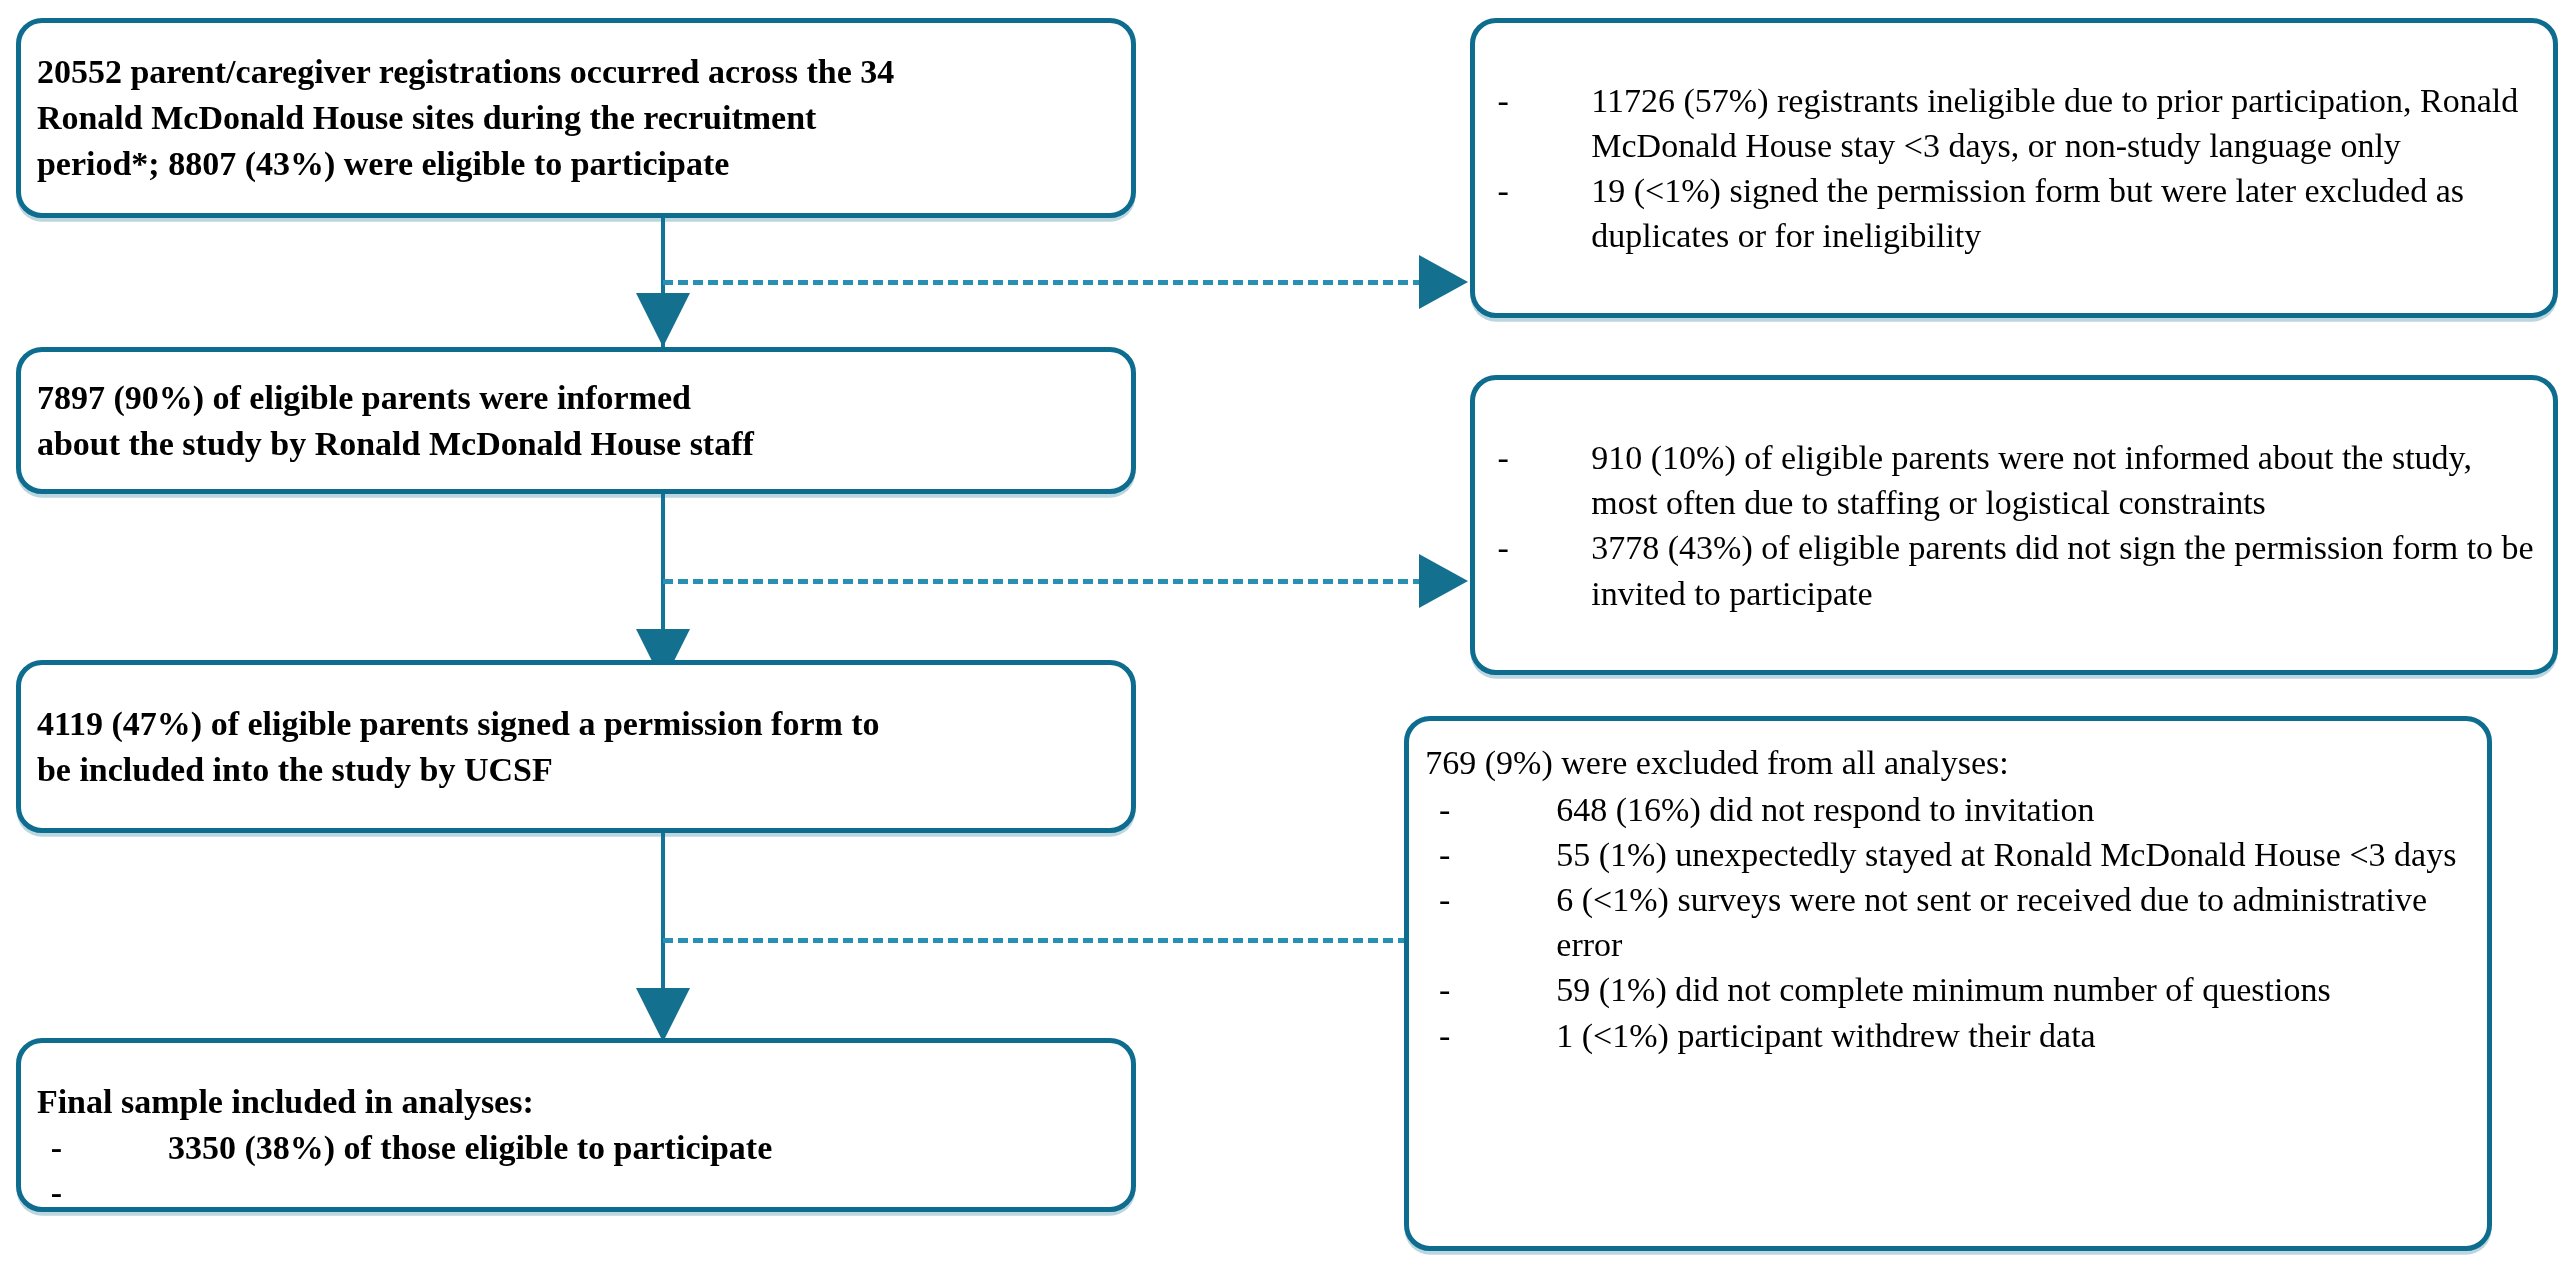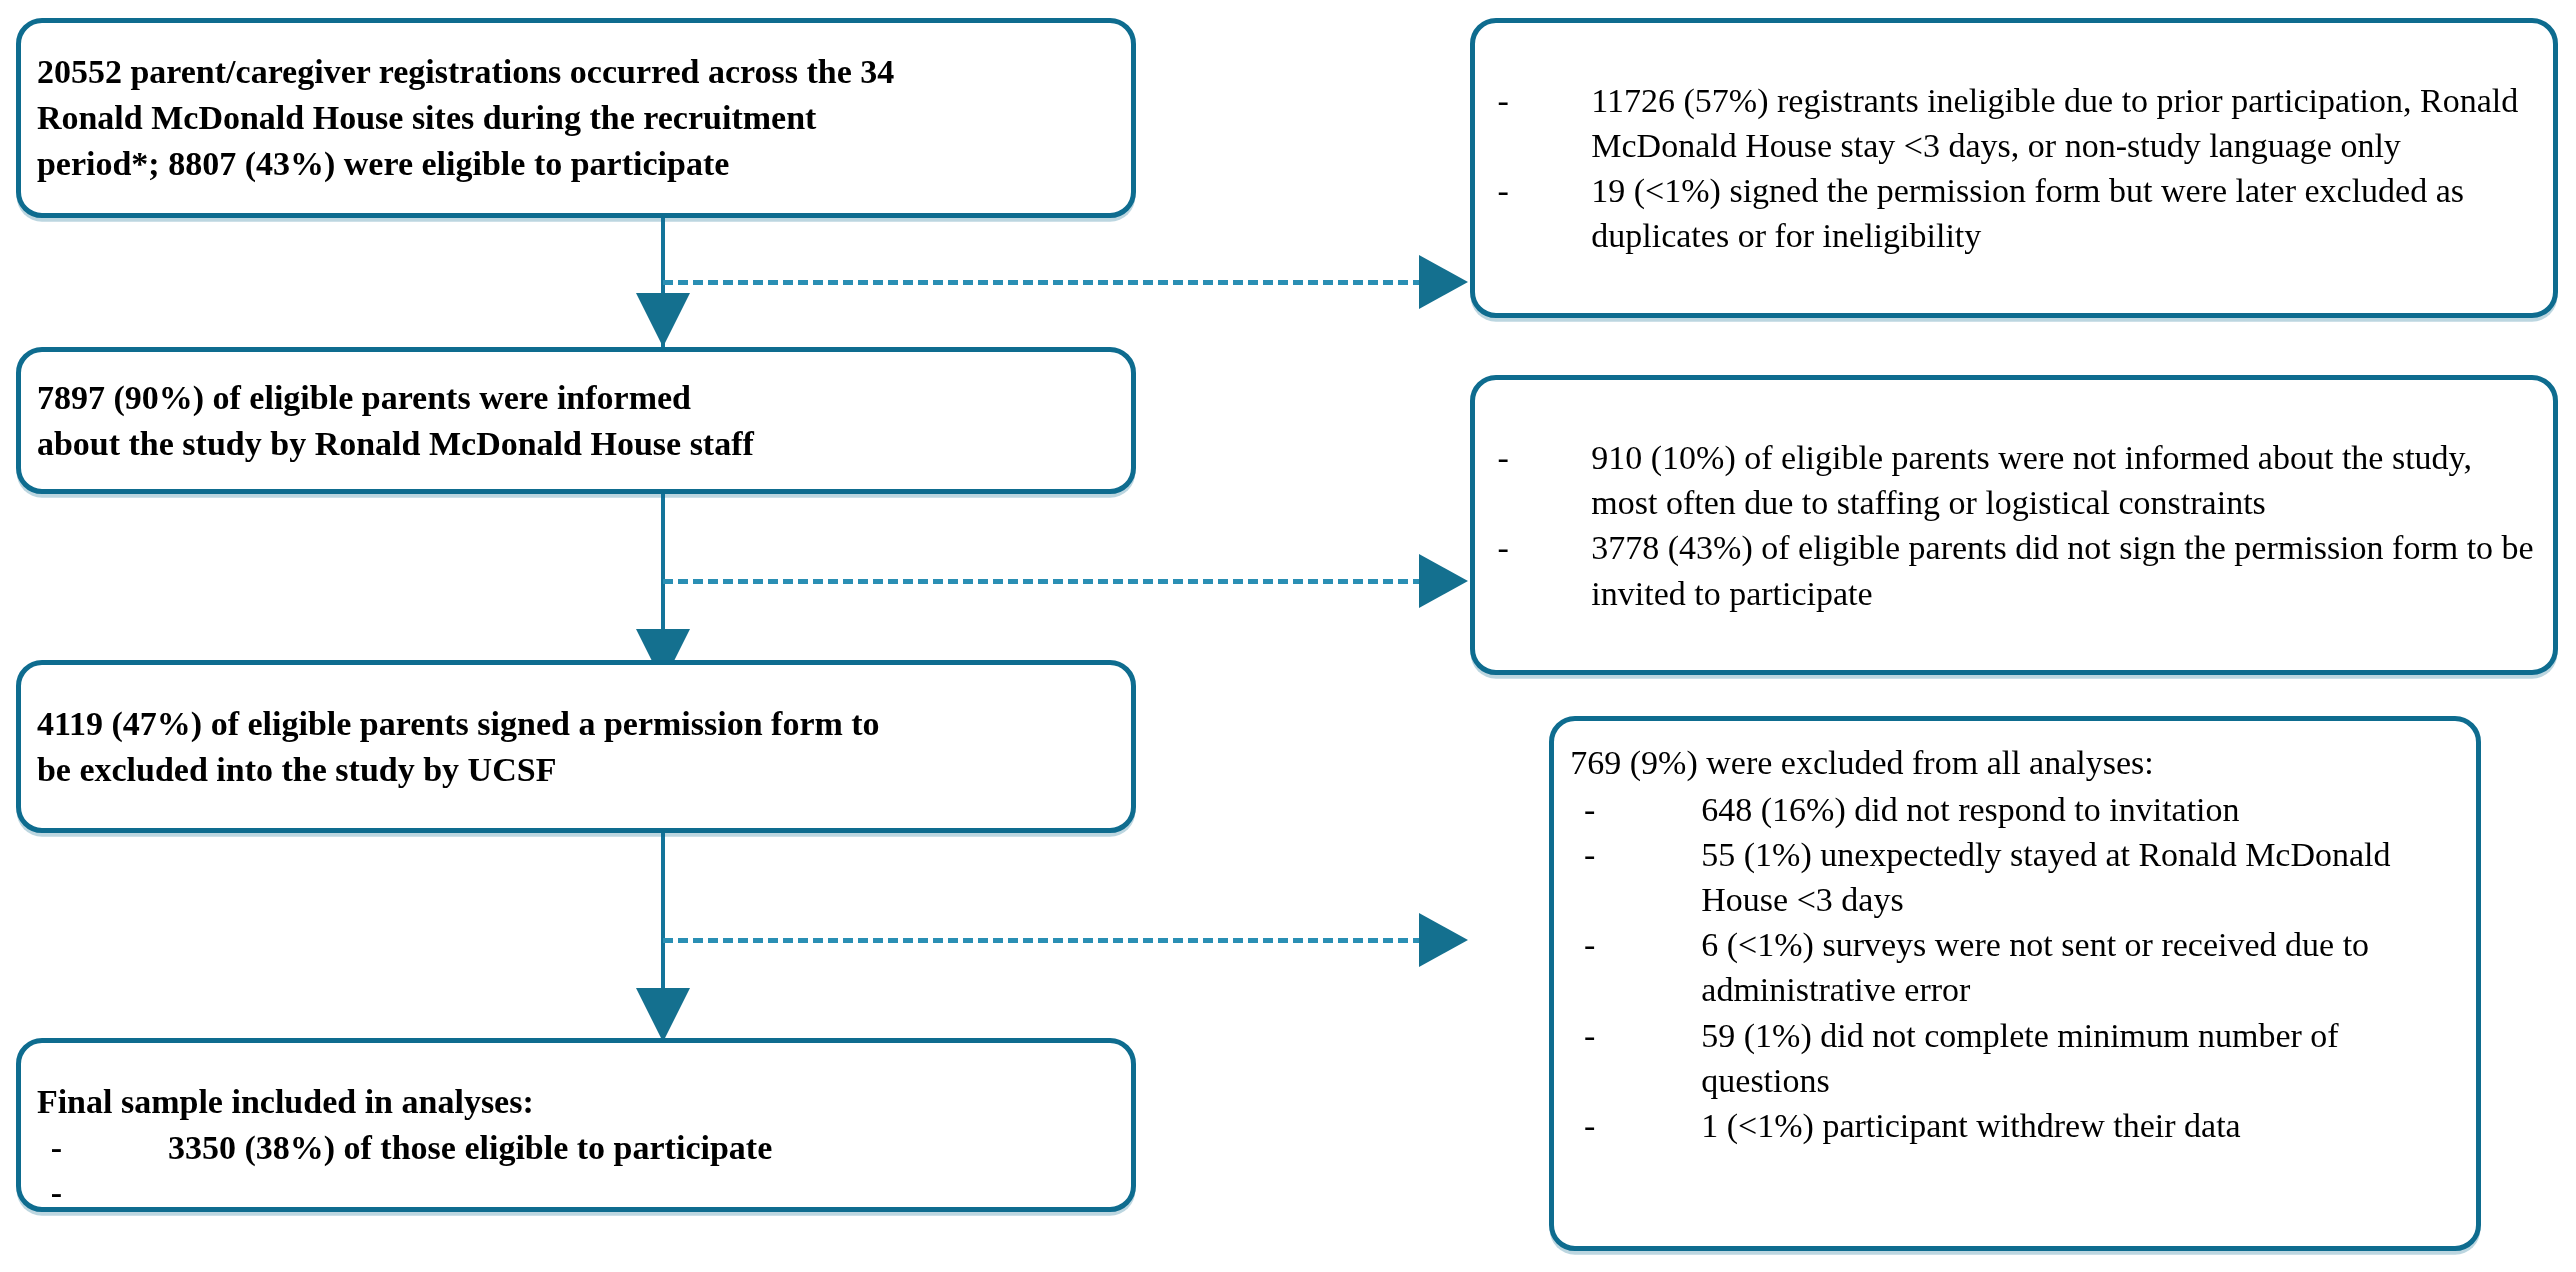--- a/index.html
+++ b/index.html
@@ -111,21 +111,21 @@
   <div class="box" style="left:15.6px;top:347px;width:1120px;height:147px;">
     <div class="box-inner">
       <div class="line">7897 (90%) of eligible parents were informed</div>
       <div class="line">about the study by Ronald McDonald House staff</div>
     </div>
   </div>
 
   <div class="box" style="left:15.6px;top:660px;width:1120px;height:173px;">
     <div class="box-inner">
       <div class="line">4119 (47%) of eligible parents signed a permission form to</div>
-      <div class="line">be excluded into the study by UCSF</div>
+      <div class="line">be included into the study by UCSF</div>
     </div>
   </div>
 
   <div class="box" style="left:15.6px;top:1038px;width:1120px;height:174px;">
     <div class="box-inner">
       <div class="line bold">Final sample included in analyses:</div>
       <ul class="blist">
         <li class="bitem indent-lg bold">
           <span class="dash">-</span>
           <span>3350 (38%) of those eligible to participate</span>
@@ -160,21 +160,21 @@
           <span>910 (10%) of eligible parents were not informed about the study, most often due to staffing or logistical constraints</span>
         </li>
         <li class="bitem">
           <span class="dash">-</span>
           <span>3778 (43%) of eligible parents did not sign the permission form to be invited to participate</span>
         </li>
       </ul>
     </div>
   </div>
 
-  <div class="box top-aligned" style="left:1549px;top:716px;width:932px;height:535px;">
+  <div class="box top-aligned" style="left:1404px;top:716px;width:1088px;height:535px;">
     <div class="box-inner">
       <div class="lead">769 (9%) were excluded from all analyses:</div>
       <ul class="blist">
         <li class="bitem indent-lg">
           <span class="dash">-</span>
           <span>648 (16%) did not respond to invitation</span>
         </li>
         <li class="bitem indent-lg">
           <span class="dash">-</span>
           <span>55 (1%) unexpectedly stayed at Ronald McDonald House &lt;3 days</span>

